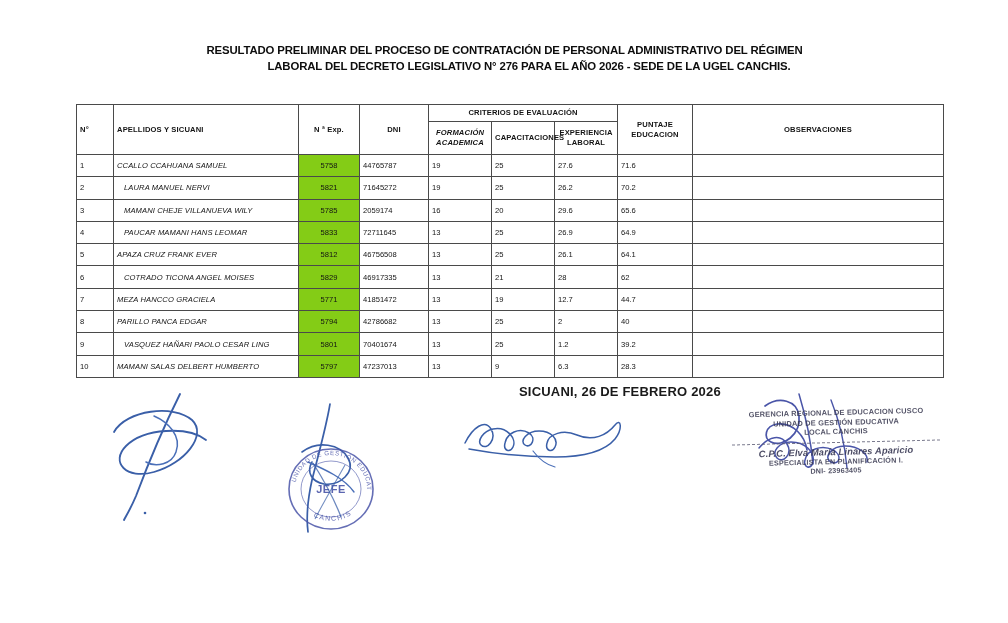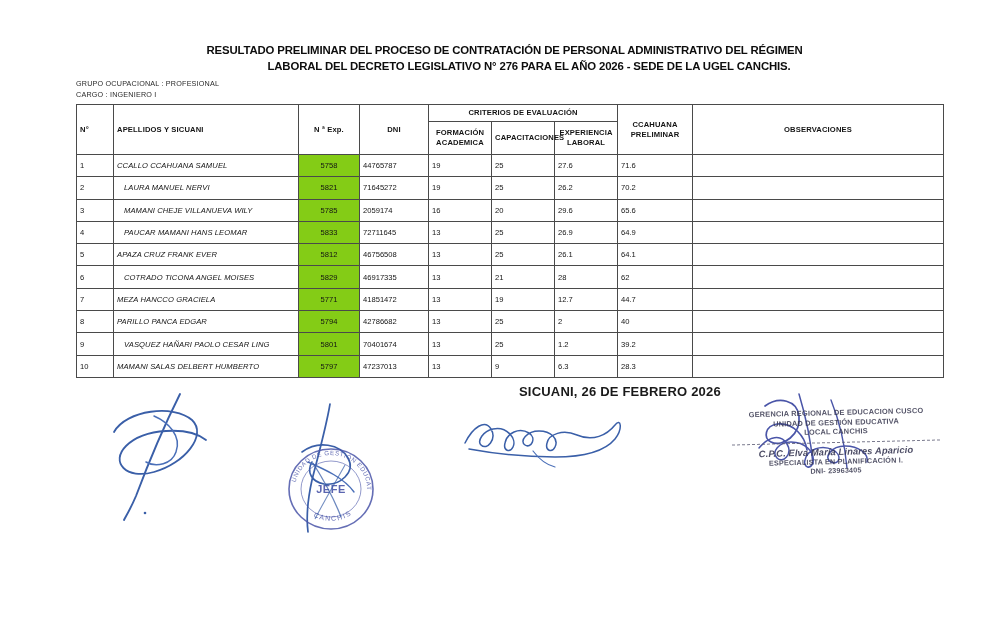--- a/index.html
+++ b/index.html
@@ -81,21 +81,21 @@
     text-align: center;
     letter-spacing: 0.15px;
     line-height: 10px;
     font-size: 7.4px;
     margin-top: 18px;
   }
   th.h-num      { width: 30px;  text-align: left; padding-left: 4px; }
   th.h-names    { width: 178px; text-align: left; padding-left: 6px; }
   th.h-exp      { width: 54px; border-radius: 9px;  }
   th.h-dni      { width: 62px;  }
-  th.h-crit     { width: 70px;  }
+  th.h-crit     { width: 70px; font-style: italic;  }
   th.h-cap      { width: 84px;  }
   th.h-explab   { width: 78px;  }
   th.h-punt     { width: 68px;  }
   th.h-obs      { width: 244px; }
 
   th.group-head {
     height: 16px;
     font-size: 7.4px;
     font-weight: bold;
   }
@@ -213,35 +213,31 @@
 </head>
 <body>
 
 <div class="page">
 
   <div class="title-block">
     <div class="title-line l1">RESULTADO PRELIMINAR DEL PROCESO DE CONTRATACIÓN DE PERSONAL ADMINISTRATIVO DEL RÉGIMEN</div>
     <div class="title-line l2">LABORAL  DEL DECRETO LEGISLATIVO  N° 276 PARA EL AÑO 2026 - SEDE DE LA UGEL CANCHIS.</div>
   </div>
 
-  <div class="subtitle-block">
-    <div class="subtitle-line">GRUPO OCUPACIONAL : PROFESIONAL</div>
-    <div class="subtitle-line">CARGO : INGENIERO I</div>
-  </div>
 
   <div class="table-wrap">
     <table class="result-table">
       <thead>
         <tr>
           <th class="h-num" rowspan="2">N°</th>
           <th class="h-names" rowspan="2">APELLIDOS Y SICUANI</th>
           <th class="h-exp" rowspan="2">N ª Exp.</th>
           <th class="h-dni" rowspan="2">DNI</th>
           <th class="group-head" colspan="3">CRITERIOS DE EVALUACIÓN</th>
-          <th class="h-punt" rowspan="2">CCAHUANA PRELIMINAR</th>
+          <th class="h-punt" rowspan="2">PUNTAJE EDUCACION</th>
           <th class="h-obs" rowspan="2">OBSERVACIONES</th>
         </tr>
         <tr>
           <th class="h-crit sub-head">FORMACIÓN ACADEMICA</th>
           <th class="h-cap sub-head">CAPACITACIONES</th>
           <th class="h-explab sub-head">EXPERIENCIA LABORAL</th>
         </tr>
       </thead>
       <tbody id="table-body">
           <tr>

